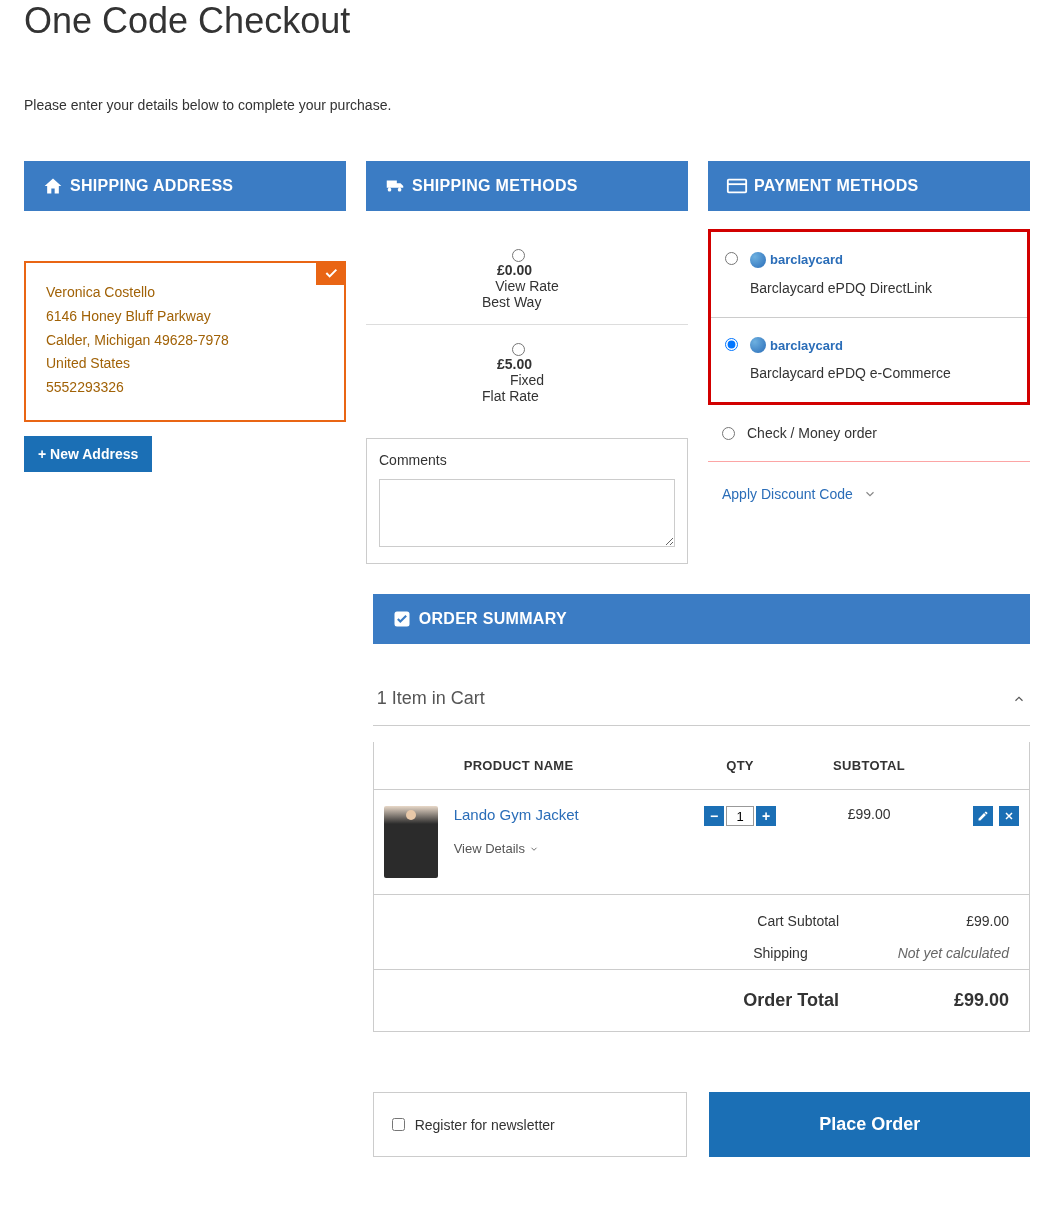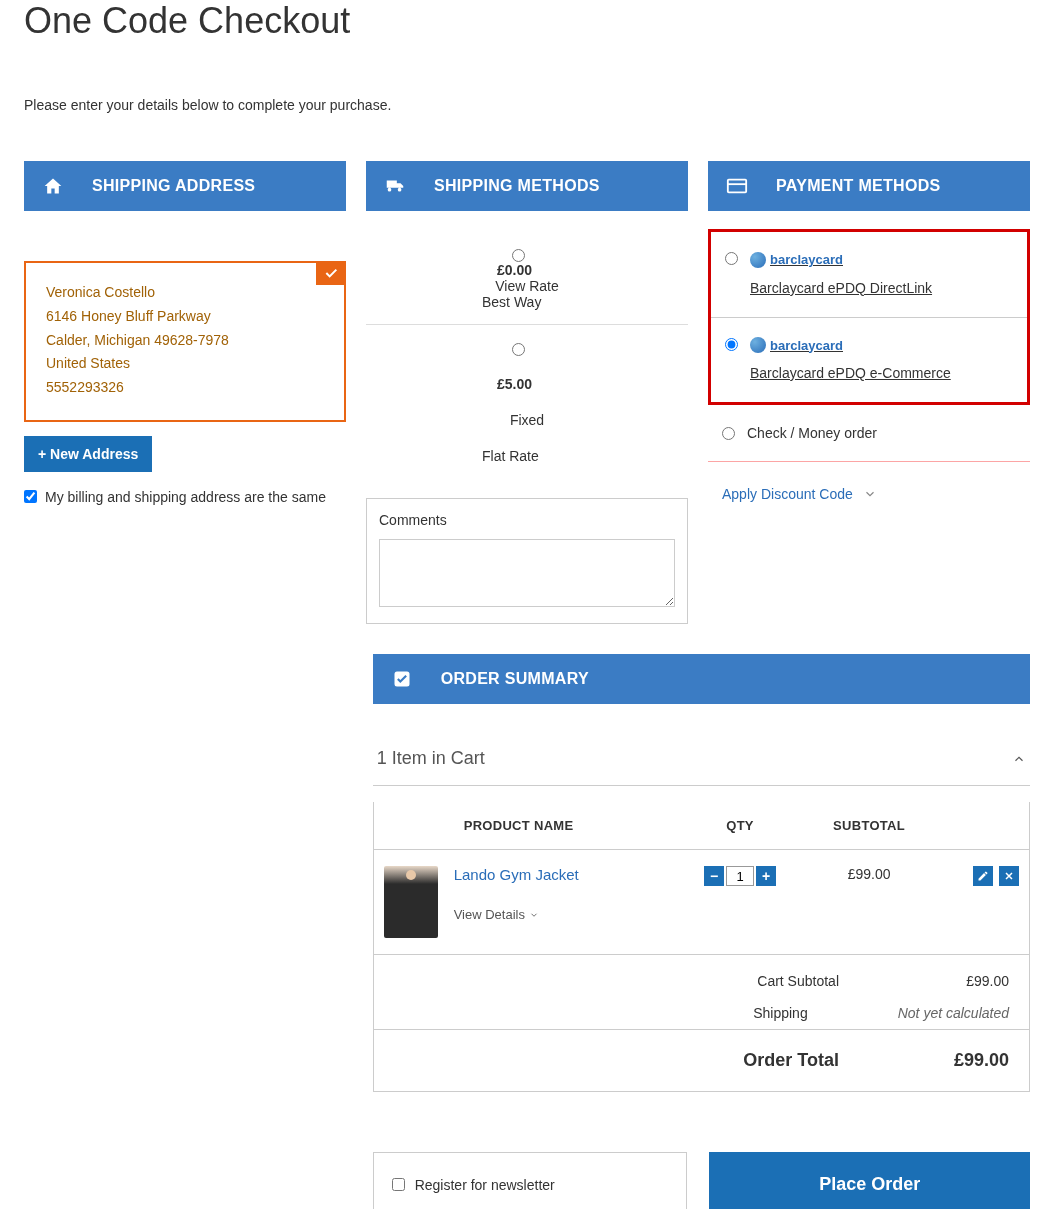--- a/index.html
+++ b/index.html
@@ -3,39 +3,39 @@
 <meta charset="utf-8">
 <style>
 * { box-sizing: border-box; margin: 0; padding: 0; }
 body { font-family: -apple-system, BlinkMacSystemFont, "Segoe UI", Helvetica, Arial, sans-serif; color: #333; background: #fff; padding: 0 24px; }
 .page-title { font-size: 36px; font-weight: 300; color: #333; margin-top: 0; }
 .page-subtitle { font-size: 14px; color: #333; margin-top: 55px; margin-bottom: 48px; }
 .columns { display: flex; gap: 20px; align-items: flex-start; }
 .col1 { flex: 1; min-width: 0; }
 .col2 { flex: 1; min-width: 0; }
 .col3 { flex: 1; min-width: 0; }
-.panel-header { background: #3b7cc4; color: #fff; padding: 14px 18px; font-size: 16px; font-weight: 600; display: flex; align-items: center; gap: 28px; text-transform: uppercase; letter-spacing: 0.3px; }
+.panel-header { background: #3b7cc4; color: #fff; padding: 14px 18px; font-size: 16px; font-weight: 600; display: flex; align-items: center; gap: 6px; text-transform: uppercase; letter-spacing: 0.3px; }
 .panel-header .hicon { width: 22px; height: 22px; display: inline-flex; align-items: center; justify-content: center; }
 .address-card { border: 2px solid #e96514; padding: 18px 20px 20px 20px; margin-top: 50px; position: relative; font-size: 14px; line-height: 1.7; color: #a16207; }
 .address-check { position: absolute; top: -2px; right: -2px; width: 30px; height: 24px; background: #e96514; display: flex; align-items: center; justify-content: center; }
 .btn-new-address { background: #1b6fb5; color: #fff; border: none; padding: 10px 14px; font-size: 14px; font-weight: 600; margin-top: 14px; cursor: pointer; }
 .billing-same { display: flex; align-items: flex-start; gap: 8px; margin-top: 16px; font-size: 14px; color: #333; line-height: 1.4; }
 .billing-same input { margin-top: 2px; }
 .shipping-methods { margin-top: 28px; }
 .method-row { display: flex; align-items: center; padding: 10px 0 14px 0; font-size: 14px; color: #333; flex-direction: column; }
-.method-row + .method-row { border-top: 1px solid #ddd; padding-top: 18px; gap: 20px; }
+.method-row + .method-row { border-top: 1px solid #ddd; padding-top: 18px; }
 .method-row .radio { margin-right: 18px; }
 .method-row .price { width: 60px; font-weight: 600; }
 .method-row .mname { flex: 1; }
 .method-row .carrier { width: 90px; text-align: left; }
 .comments-box { border: 1px solid #ccc; padding: 12px; margin-top: 20px; }
 .comments-box label { font-size: 14px; color: #333; }
 .comments-box textarea { width: 100%; height: 68px; margin-top: 10px; border: 1px solid #ccc; resize: both; font-family: inherit; padding: 4px; }
 .payment-highlight { border: 3px solid #d20000; margin-top: 18px; }
-.pay-row { display: flex; align-items: flex-start; gap: 12px; padding: 18px 14px; font-size: 14px; color: #333; text-decoration: underline; }
+.pay-row { display: flex; align-items: flex-start; gap: 12px; padding: 18px 14px; font-size: 14px; color: #333; }
 .pay-row + .pay-row { border-top: 1px solid #ccc; }
 .pay-row .radio { margin-top: 2px; }
 .pay-logo { display: inline-flex; align-items: center; gap: 4px; font-size: 13px; color: #2a6db8; font-weight: 600; }
 .pay-logo .bc-icon { width: 16px; height: 16px; border-radius: 50%; background: radial-gradient(circle at 30% 30%, #6db0e0, #2a6db8); display: inline-block; }
 .pay-label-wrap { display: flex; flex-wrap: wrap; align-items: center; gap: 8px; line-height: 1.5; }
 .check-row { display: flex; align-items: center; gap: 12px; padding: 14px 14px 20px 14px; font-size: 14px; border-bottom: 1px solid #fca5a5; margin-top: 6px; }
 .discount-row { display: flex; align-items: center; gap: 10px; padding: 24px 14px; font-size: 14px; color: #2a6db8; cursor: pointer; }
 .discount-row .chev { color: #888; }
 .order-summary-wrap { margin-top: 30px; }
 .order-col { display: flex; gap: 20px; }
@@ -43,21 +43,21 @@
 .order-main { flex: 2; min-width: 0; }
 .cart-count-row { margin-top: 44px; font-size: 18px; color: #555; display: flex; justify-content: space-between; align-items: center; padding: 0 4px 16px 4px; border-bottom: 1px solid #ccc; }
 .cart-table { width: 100%; border: 1px solid #ccc; border-top: none; border-collapse: collapse; margin-top: 16px; font-size: 14px; }
 .cart-table th { text-align: center; font-weight: 700; padding: 16px 10px; border-bottom: 1px solid #ccc; font-size: 13px; letter-spacing: 0.3px; }
 .cart-table th:first-child { text-align: left; padding-left: 90px; }
 .cart-table td { padding: 16px 10px; vertical-align: top; }
 .product-cell { display: flex; gap: 16px; align-items: flex-start; }
 .product-img { width: 54px; height: 72px; background: linear-gradient(180deg,#e8d8c8 0%, #2b2b2b 25%, #2b2b2b 100%); border-radius: 2px; position: relative; }
 .product-img::before { content: ""; position: absolute; top: 4px; left: 50%; transform: translateX(-50%); width: 10px; height: 10px; background: #e8c8a8; border-radius: 50%; }
 .product-name { color: #2a6db8; font-size: 15px; }
-.view-details { color: #555; font-size: 13px; margin-top: 24px; display: flex; align-items: center; gap: 4px; cursor: pointer; }
+.view-details { color: #555; font-size: 13px; margin-top: 18px; display: flex; align-items: center; gap: 4px; cursor: pointer; }
 .qty-cell { white-space: nowrap; text-align: center; }
 .qty-btn { width: 20px; height: 20px; background: #1b6fb5; color: #fff; display: inline-flex; align-items: center; justify-content: center; font-weight: 700; cursor: pointer; vertical-align: middle; font-size: 14px; }
 .qty-input { width: 28px; height: 20px; text-align: center; border: 1px solid #999; margin: 0 2px; vertical-align: middle; font-size: 13px; }
 .subtotal-cell { text-align: center; }
 .action-cell { text-align: right; white-space: nowrap; }
 .mini-btn { width: 20px; height: 20px; background: #1b6fb5; color: #fff; display: inline-flex; align-items: center; justify-content: center; cursor: pointer; font-size: 12px; margin-left: 2px; }
 .totals { border-top: 1px solid #ccc; }
 .totals-row { display: flex; justify-content: flex-end; gap: 90px; padding: 8px 20px; font-size: 14px; }
 .totals-row.first { padding-top: 18px; }
 .totals-row .tval { min-width: 80px; text-align: right; }
@@ -92,24 +92,20 @@
             <path d="M5 12l5 5L20 7"></path>
           </svg>
       </div>
       <div>Veronica Costello</div>
       <div>6146 Honey Bluff Parkway</div>
       <div>Calder, Michigan 49628-7978</div>
       <div>United States</div>
       <div>5552293326</div>
     </div>
     <button class="btn-new-address">+ New Address</button>
-    <label class="billing-same">
-      <input type="checkbox" checked="" style="">
-      <span>My billing and shipping address are the same</span>
-    </label>
   </div>
 
   <div class="col2">
     <div class="panel-header">
       <span class="hicon">
         <svg viewBox="0 0 24 24" width="22" height="22" fill="#fff">
             <path d="M3 6h11v8H3zM14 9h4l3 3v2h-7zM6 18a2 2 0 100-4 2 2 0 000 4zm11 0a2 2 0 100-4 2 2 0 000 4z"></path>
           </svg>
       </span>
       <span>SHIPPING METHODS</span>

